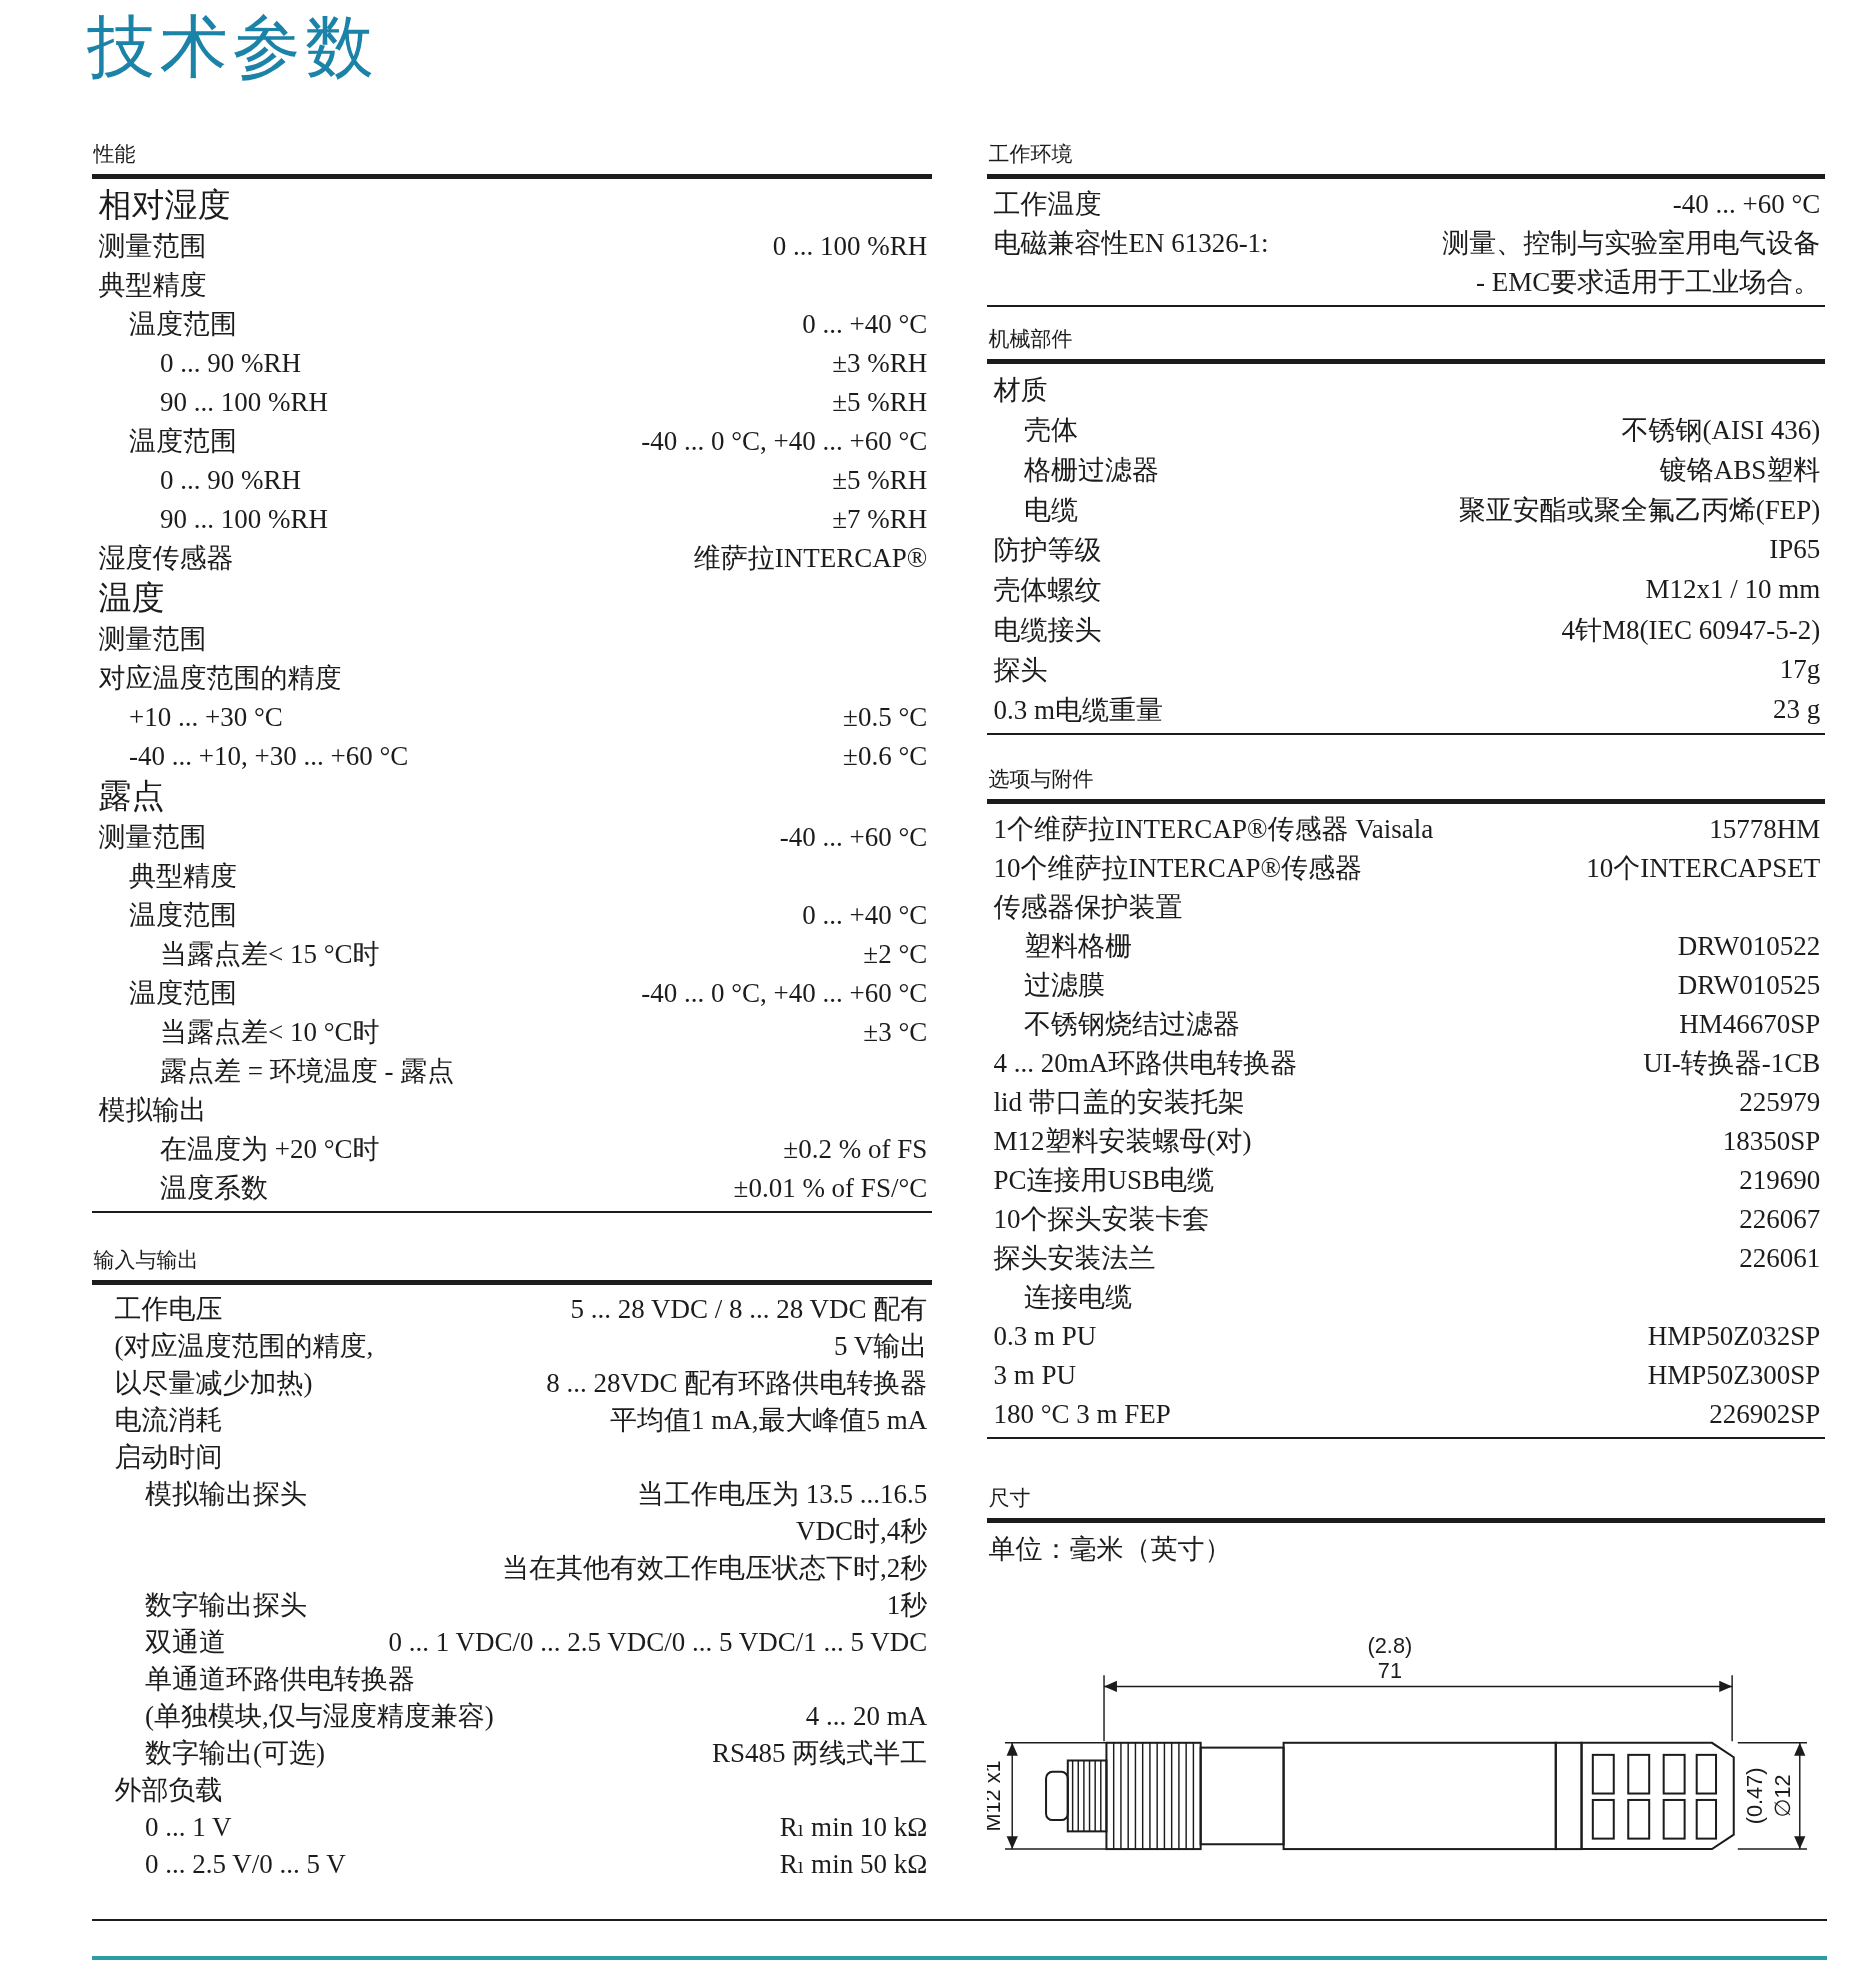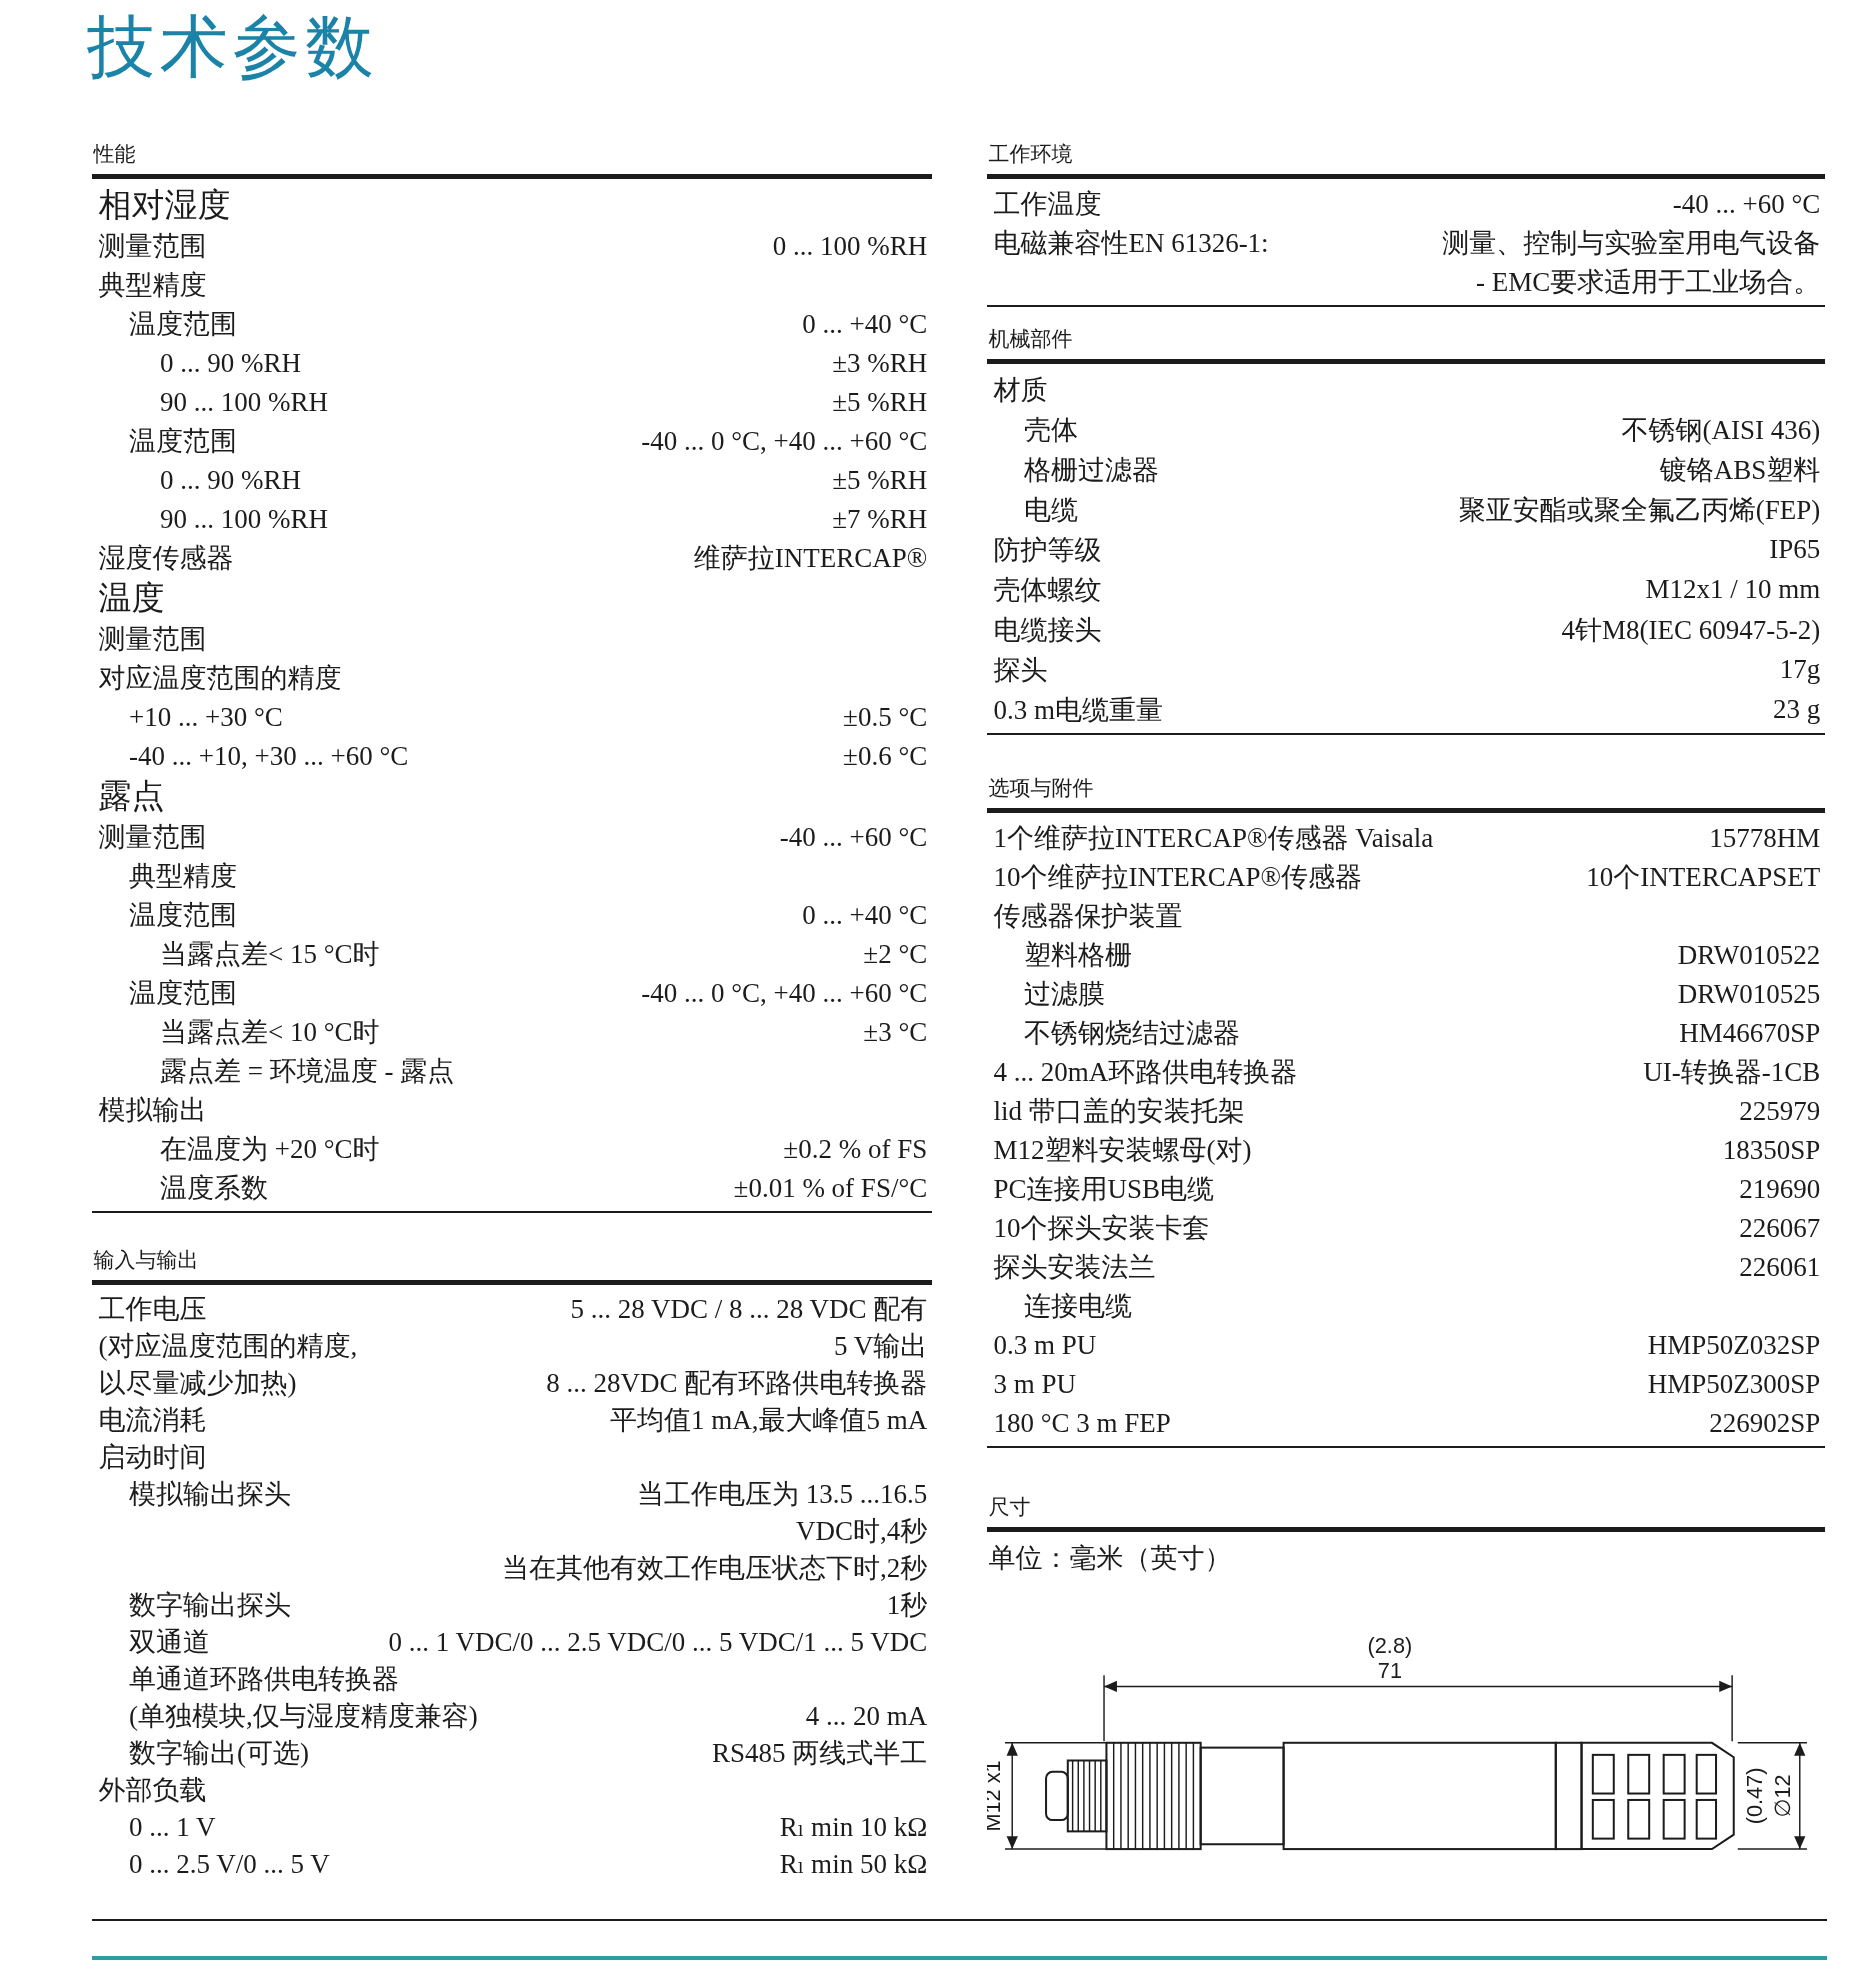--- a/index.html
+++ b/index.html
@@ -15,25 +15,25 @@
   .sec-title{font-size:21px;padding:0 0 8px 1.6px;line-height:1.15;}
   .sec-rule{height:4.8px;background:#1c1c1c;}
   .sec-bottom{height:2.4px;background:#1c1c1c;margin-top:3.2px;}
   .rows{padding-top:5.6px;}
   .row{display:flex;justify-content:space-between;align-items:center;height:39px;font-size:27px;padding:0 4.8px 0 6.4px;}
   .row .lab{white-space:pre;}
   .row .val{white-space:pre;text-align:right;}
   .row.sub{font-size:33px;height:42px;}
   .row.i1{padding-left:37px;gap:24px;}
   .row.i2{padding-left:68px;}
-  .rows.h46 .row{height:37px;}
+  .rows.h46 .row{height:37px;margin-left:16px;}
   .rows.h48 .row{height:39px;}
   .rows.h50 .row{height:40px;}
   .gap44{margin-top:35px;}
-  .gap40{margin-top:41px;}
+  .gap40{margin-top:32px;}
   .gap56{margin-top:20px;}
   .gap58{margin-top:47px;}
   .unit-note{font-size:27px;padding:8px 0 0 1.6px;}
   .dim-svg{position:absolute;left:987px;top:1622px;width:838px;height:306px;}
   .hairline{position:absolute;left:92px;width:1735px;top:1919px;height:1.6px;background:#1c1c1c;}
   .tealline{position:absolute;left:92px;width:1735px;top:1956px;height:4px;background:#2b9da3;}
   svg text{font-family:"Liberation Sans","DejaVu Sans",sans-serif;font-size:27px;fill:#1c1c1c;}
   svg .stroke{stroke:#1c1c1c;stroke-width:2.5;fill:none;}
   svg .thin{stroke:#1c1c1c;stroke-width:1.8;fill:none;}
   svg .fillb{fill:#1c1c1c;stroke:none;}

